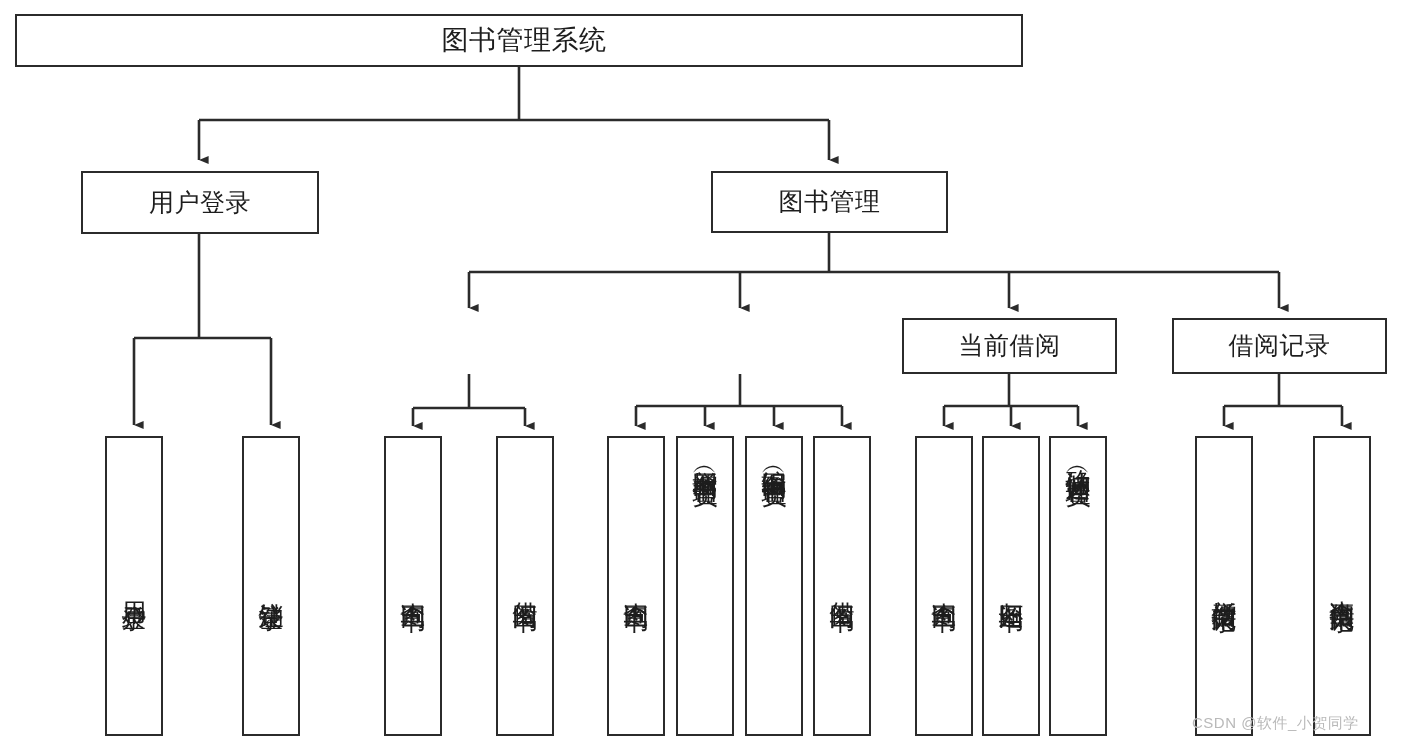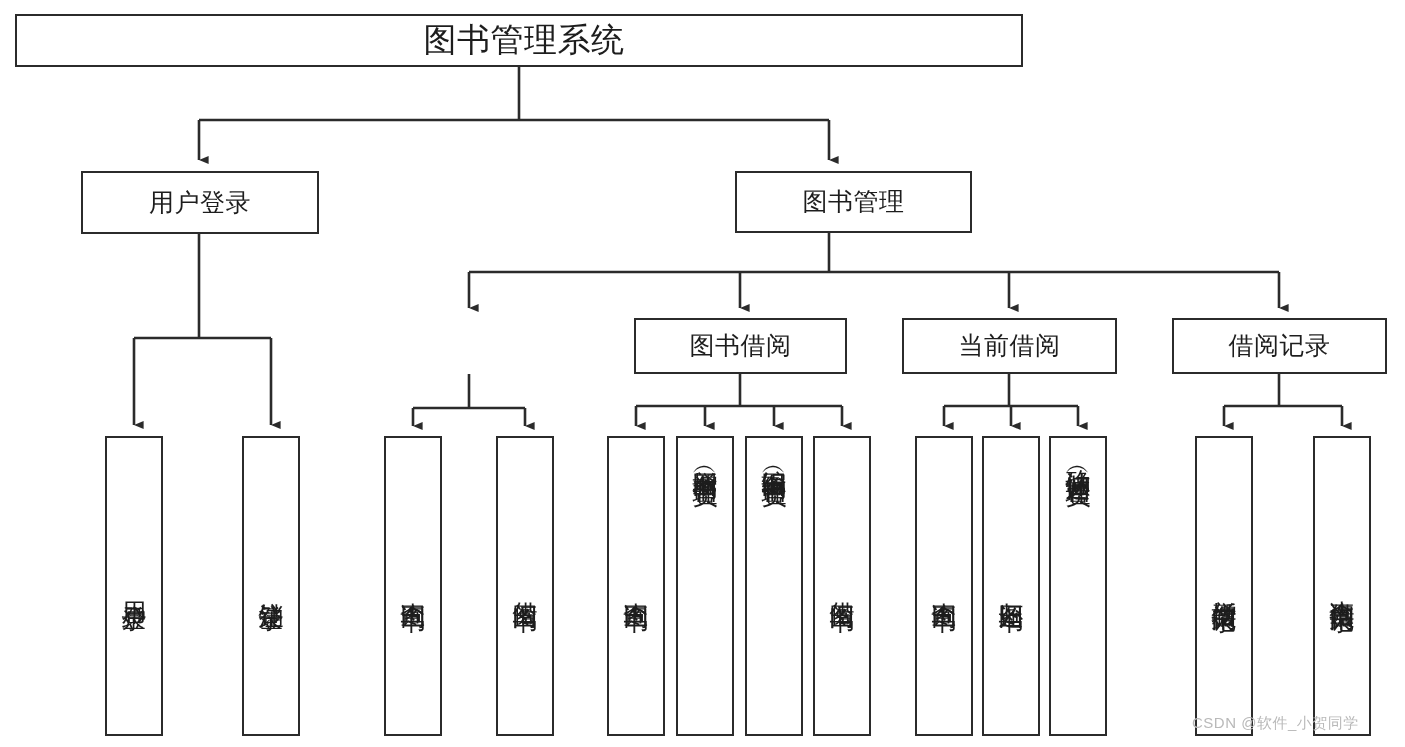--- a/index.html
+++ b/index.html
@@ -40,21 +40,21 @@
     text-align: center;
     line-height: 1.18;
     white-space: nowrap;
   }
   
   .node.horiz .label {
     font-size: 25px;
     letter-spacing: 0.5px;
   }
   .node.root .label {
-    font-size: 33px;
+    font-size: 27px;
     margin-left: 10px;
   }
   
   .node.vert {
     align-items: flex-start;
     justify-content: center;
     padding-top: 12px;
   }
   .node.vert .label {
     writing-mode: vertical-rl;
@@ -135,27 +135,24 @@
     </g>
   </svg>
 
   <div class="node horiz root" style="left:15px; top:14px; width:1008px; height:53px;">
     <span class="label">图书管理系统</span>
   </div>
 
   <div class="node horiz" style="left:81px; top:171px; width:238px; height:63px;">
     <span class="label">用户登录</span>
   </div>
-  <div class="node horiz" style="left:711px; top:171px; width:237px; height:62px;margin-left:24px;">
+  <div class="node horiz" style="left:711px; top:171px; width:237px; height:62px;">
     <span class="label">图书管理</span>
   </div>
 
-  <div class="node horiz" style="left:634px; top:318px; width:213px; height:56px;">
-    <span class="label">图书借阅</span>
-  </div>
   <div class="node horiz" style="left:902px; top:318px; width:215px; height:56px;">
     <span class="label">当前借阅</span>
   </div>
   <div class="node horiz" style="left:1172px; top:318px; width:215px; height:56px;">
     <span class="label">借阅记录</span>
   </div>
 
   <div class="node vert centered" style="left:105px; top:436px; width:58px; height:300px;">
     <span class="label">用户登录</span>
   </div>

